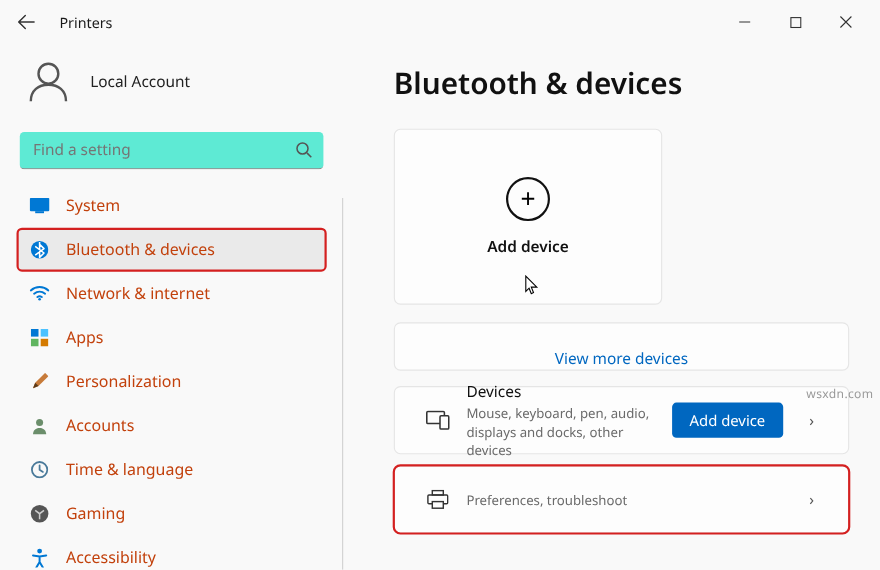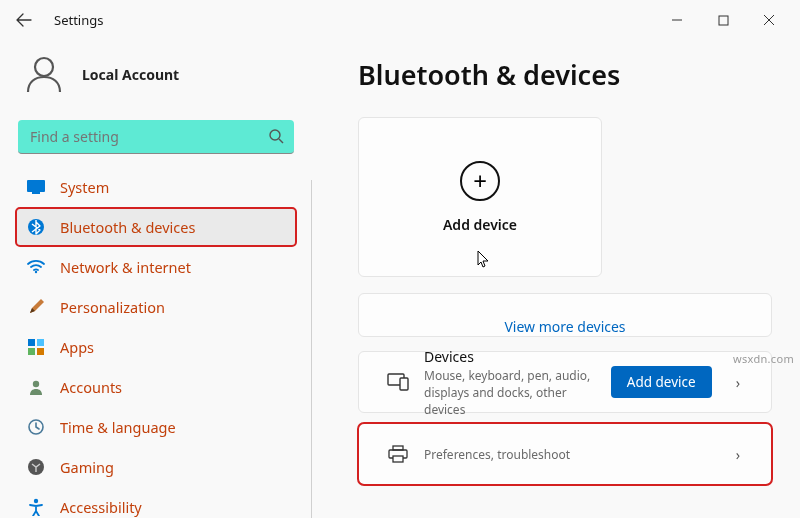--- a/index.html
+++ b/index.html
@@ -11,21 +11,21 @@
   .winctrls { margin-left:auto; display:flex; }
   .winctrls div { width:46px; height:32px; display:flex; align-items:center; justify-content:center; font-size:12px; color:#222; }
 
   .content { display:flex; height: calc(100% - 40px); }
 
   .sidebar { width: 312px; padding: 4px 16px 0 16px; position:relative; }
   .sidebar::after { content:""; position:absolute; right:0; top:140px; bottom:0; width:1px; background:#d0d0d0; }
 
   .account { display:flex; align-items:center; padding: 8px 6px 18px 6px; gap:16px; }
   .account .avatar { width:44px; height:44px; }
-  .account .name { font-size:14px; color:#222;font-weight:bold; }
+  .account .name { font-size:14px; color:#222; }
 
   .search { position:relative; margin: 6px 2px 14px 2px; }
   .search input { width:100%; height:34px; border:none; border-bottom:1px solid #888; background:#5eead4; border-radius:4px; padding:0 36px 0 12px; font-size:14px; outline:none; }
   .search .mag { position:absolute; right:10px; top:8px; color:#555; }
 
   .nav { display:flex; flex-direction:column; gap:2px; margin-top:6px; }
   .nav-item { display:flex; align-items:center; height:38px; padding:0 10px; border-radius:4px; gap:14px; font-size:14.5px; color:#c2410c; }
   .nav-item.active { background:#eaeaea; }
   .nav-item .ico { width:20px; height:20px; display:flex; align-items:center; justify-content:center; }
   .hl-red { outline:2.5px solid #d42020; outline-offset:-1px; }
@@ -52,21 +52,21 @@
 </style>
 </head>
 <body>
 
 <div class="titlebar">
   <div class="back-btn">
     <svg width="16" height="16" viewBox="0 0 16 16">
         <path d="M7 2 1 8l6 6M1.5 8H15" stroke="#333" stroke-width="1.3" fill="none" stroke-linecap="round" stroke-linejoin="round"></path>
       </svg>
   </div>
-  <div class="title">Settings</div>
+  <div class="title">Printers</div>
   <div class="winctrls">
     <div>
         <svg width="12" height="12">
           <path d="M1 6h10" stroke="#333" stroke-width="1"></path>
         </svg>
       </div>
     <div>
         <svg width="11" height="11">
           <rect x="1" y="1" width="9" height="9" stroke="#333" stroke-width="1" fill="none"></rect>
         </svg>
@@ -121,36 +121,36 @@
             <svg width="18" height="14" viewBox="0 0 18 14">
               <path d="M1 4a12 12 0 0116 0M4 7a8 8 0 0110 0M7 10a4 4 0 014 0" stroke="#0078d4" stroke-width="1.8" fill="none" stroke-linecap="round"></path>
               <circle cx="9" cy="12" r="1.2" fill="#0078d4"></circle>
             </svg>
           </span>
         <span>Network &amp; internet</span>
       </div>
       <div class="nav-item">
         <span class="ico">
             <svg width="16" height="16" viewBox="0 0 16 16">
-              <path d="M2 14l2-5 9-9 3 3-9 9z" fill="#c77b3a"></path>
-              <path d="M2 14l2-5 3 3z" fill="#5b3a1a"></path>
-            </svg>
-          </span>
-        <span>Personalization</span>
-      </div>
-      <div class="nav-item">
-        <span class="ico">
-            <svg width="16" height="16" viewBox="0 0 16 16">
               <rect x="0" y="0" width="7" height="7" fill="#0078d4"></rect>
               <rect x="9" y="0" width="7" height="7" fill="#4cc2ff"></rect>
               <rect x="0" y="9" width="7" height="7" fill="#60b560"></rect>
               <rect x="9" y="9" width="7" height="7" fill="#d47a00"></rect>
             </svg>
           </span>
         <span>Apps</span>
+      </div>
+      <div class="nav-item">
+        <span class="ico">
+            <svg width="16" height="16" viewBox="0 0 16 16">
+              <path d="M2 14l2-5 9-9 3 3-9 9z" fill="#c77b3a"></path>
+              <path d="M2 14l2-5 3 3z" fill="#5b3a1a"></path>
+            </svg>
+          </span>
+        <span>Personalization</span>
       </div>
       <div class="nav-item">
         <span class="ico">
             <svg width="16" height="16" viewBox="0 0 16 16">
               <circle cx="8" cy="5" r="3.2" fill="#6b8e6b"></circle>
               <path d="M2 16c0-4 2.5-6 6-6s6 2 6 6z" fill="#6b8e6b"></path>
             </svg>
           </span>
         <span>Accounts</span>
       </div>

